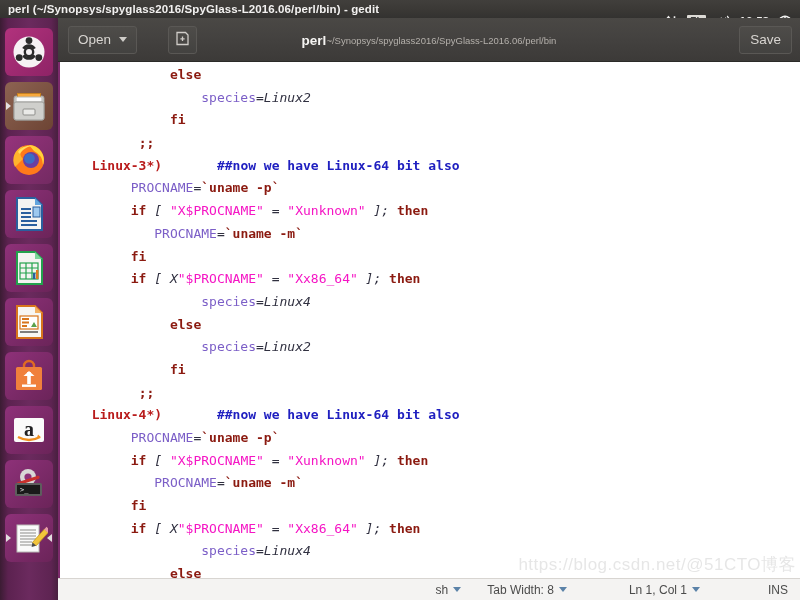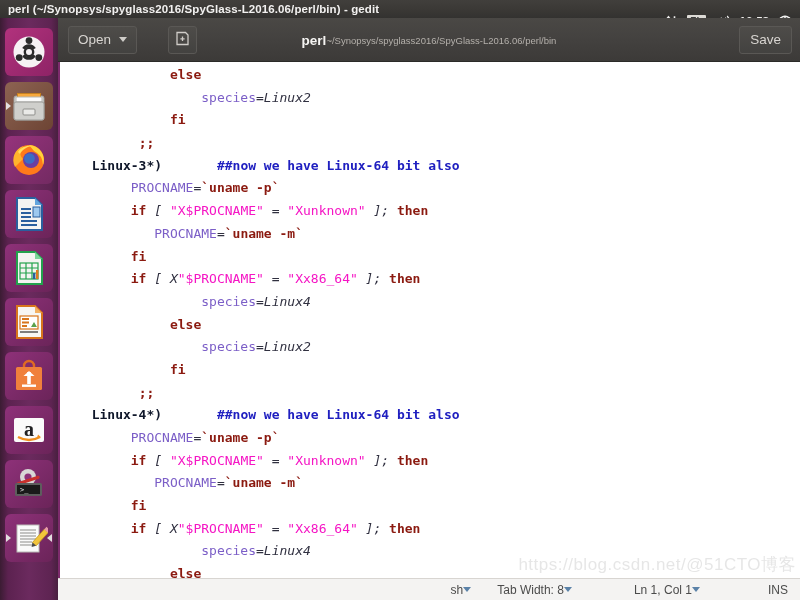--- a/index.html
+++ b/index.html
@@ -95,41 +95,41 @@
     font-family:"DejaVu Sans Mono","Liberation Mono",monospace;
     font-size:13px;line-height:22.7px;white-space:pre;
     letter-spacing:0px;
   }
   .ln{height:22.7px;padding-left:16px;}
   .kw{color:#8b1a10;font-weight:bold;}
   .str{color:#f515c4;}
   .var{color:#7b5ec7;}
   .plain{color:#303040;font-style:italic;}
   .cmt{color:#2020c0;font-weight:bold;}
-  .pat{color:#0f172a;font-weight:bold;}
+  .pat{color:#b91c1c;font-weight:bold;}
 
   
   .docleft{
     position:absolute;left:0;top:0;width:2px;height:516px;
     background:#7d2b6c;
   }
   .watermark{
     position:absolute;right:4px;bottom:2px;
     font-size:17px;color:rgba(140,140,140,0.22);
     font-family:"Liberation Sans",sans-serif;
     white-space:nowrap;pointer-events:none;letter-spacing:0.5px;
   }
 
   
   .statusbar{
     position:relative;width:742px;height:22px;box-sizing:border-box;
     background:#f4f3f2;border-top:1px solid #d8d5d1;
     display:flex;align-items:center;color:#4a4a4a;font-size:12px;
   }
-  .sb-item{display:flex;align-items:center;white-space:nowrap;}
+  .sb-item{display:flex;align-items:center;gap:5px;white-space:nowrap;}
   .sb-caret{
     width:0;height:0;border-left:4px solid transparent;
     border-right:4px solid transparent;border-top:5px solid #5b82a8;
   }
   .sb-lang{margin-left:auto;}
   .sb-tab{margin-left:26px;}
   .sb-pos{margin-left:62px;}
   .sb-ins{margin-left:68px;margin-right:12px;}
   .sb-text{color:#4b4b4b;}
 </style>

